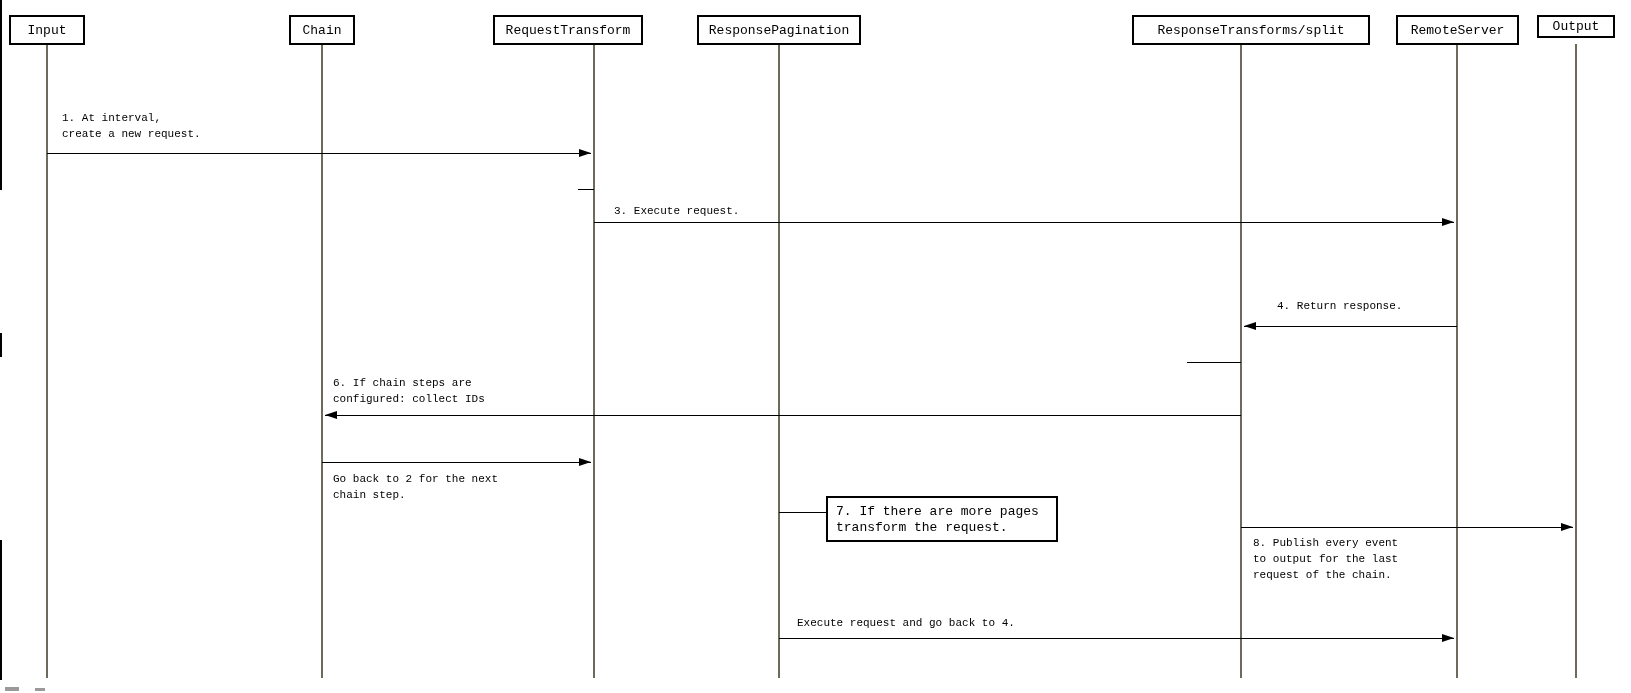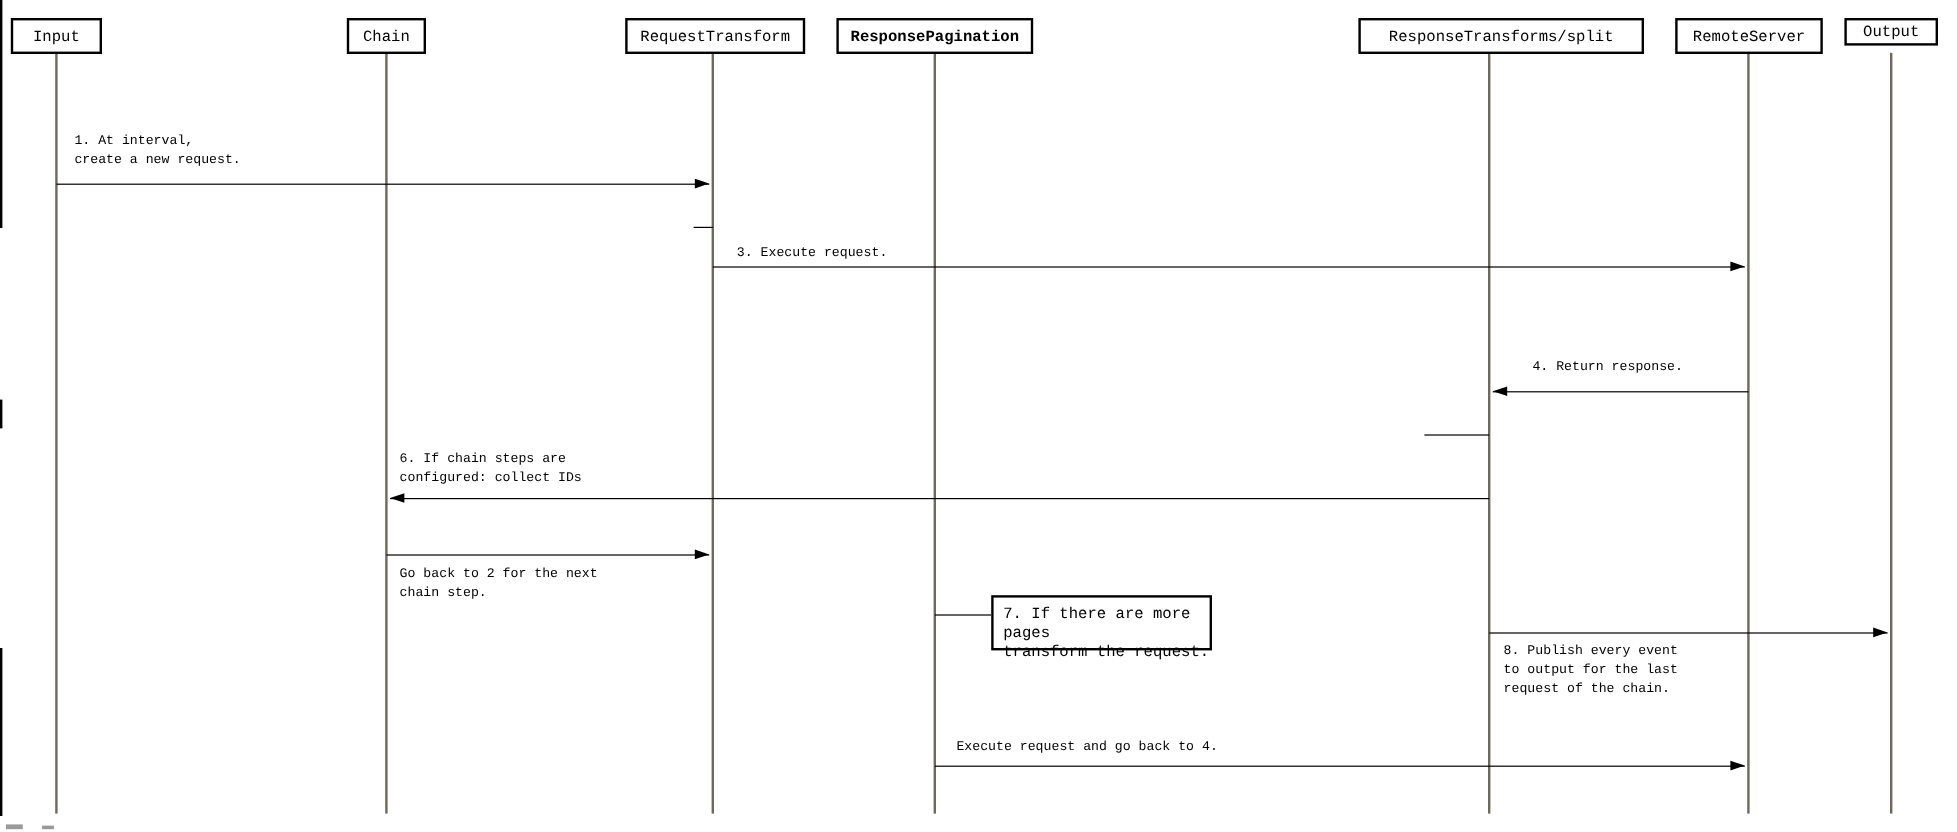--- a/index.html
+++ b/index.html
@@ -36,23 +36,23 @@
 </style>
 </head>
 <body>
 
 <div id="diagram">
     <div class="lifeline" style="left: 46px; top: 44px; height: 634px; background: rgb(109, 106, 92);"></div>
     <div class="participant" style="left: 9px; top: 15px; width: 76px; height: 30px;">Input</div>
     <div class="lifeline" style="left: 321px; top: 44px; height: 634px; background: rgb(109, 106, 92);"></div>
     <div class="participant" style="left: 289px; top: 15px; width: 66px; height: 30px;">Chain</div>
     <div class="lifeline" style="left: 593px; top: 44px; height: 634px; background: rgb(109, 106, 92);"></div>
-    <div class="participant" style="left: 521px; top: 15px; width: 150px; height: 30px;">RequestTransform</div>
+    <div class="participant" style="left: 493px; top: 15px; width: 150px; height: 30px;">RequestTransform</div>
     <div class="lifeline" style="left: 778px; top: 44px; height: 634px; background: rgb(109, 106, 92);"></div>
-    <div class="participant" style="left: 697px; top: 15px; width: 164px; height: 30px; font-weight: bold;">ResponsePagination</div>
+    <div class="participant" style="left: 697px; top: 15px; width: 164px; height: 30px;">ResponsePagination</div>
     <div class="lifeline" style="left: 1240px; top: 44px; height: 634px; background: rgb(109, 106, 92);"></div>
     <div class="participant" style="left: 1132px; top: 15px; width: 238px; height: 30px;">ResponseTransforms/split</div>
     <div class="lifeline" style="left: 1456px; top: 44px; height: 634px; background: rgb(109, 106, 92);"></div>
     <div class="participant" style="left: 1396px; top: 15px; width: 123px; height: 30px;">RemoteServer</div>
     <div class="lifeline" style="left: 1575px; top: 44px; height: 634px; background: rgb(109, 106, 92);"></div>
     <div class="participant" style="left: 1537px; top: 15px; width: 78px; height: 23px;">Output</div>
     <div class="msg-line" style="left: 47px; top: 153px; width: 544px; margin-left: 0px;"></div>
     <div class="arrowhead dir-right" style="left: 579px; top: 149px;"></div>
     <div class="msg-label" style="left: 62px; top: 110px;">1. At interval,
 create a new request.</div>
@@ -73,21 +73,21 @@
     <div class="msg-line" style="left: 1241px; top: 527px; width: 332px; margin-left: 0px;"></div>
     <div class="arrowhead dir-right" style="left: 1561px; top: 523px;"></div>
     <div class="msg-label" style="left: 1253px; top: 535px;">8. Publish every event
 to output for the last
 request of the chain.</div>
     <div class="msg-line" style="left: 779px; top: 638px; width: 675px; margin-left: 0px;"></div>
     <div class="arrowhead dir-right" style="left: 1442px; top: 634px;"></div>
     <div class="msg-label" style="left: 797px; top: 615px;">Execute request and go back to 4.</div>
     <div class="note-connector" style="left: 578px; top: 189px; width: 16px;"></div>
     <div class="note-connector" style="left: 1187px; top: 362px; width: 54px;"></div>
-    <div class="note" style="left: 826px; top: 496px; width: 184px; height: 46px;">7. If there are more pages
+    <div class="note" style="left: 826px; top: 496px; width: 232px; height: 46px;">7. If there are more pages
 transform the request.</div>
     <div class="note-connector" style="left: 779px; top: 512px; width: 47px;"></div>
     <div class="artifact" style="left: 0px; top: 0px; width: 2px; height: 190px; background: rgb(0, 0, 0);"></div>
     <div class="artifact" style="left: 0px; top: 333px; width: 2px; height: 24px; background: rgb(0, 0, 0);"></div>
     <div class="artifact" style="left: 0px; top: 540px; width: 2px; height: 140px; background: rgb(0, 0, 0);"></div>
     <div class="artifact" style="left: 5px; top: 687px; width: 14px; height: 4px; background: rgb(154, 154, 154);"></div>
     <div class="artifact" style="left: 35px; top: 688px; width: 10px; height: 3px; background: rgb(154, 154, 154);"></div>
   </div>
 
 </body></html>

